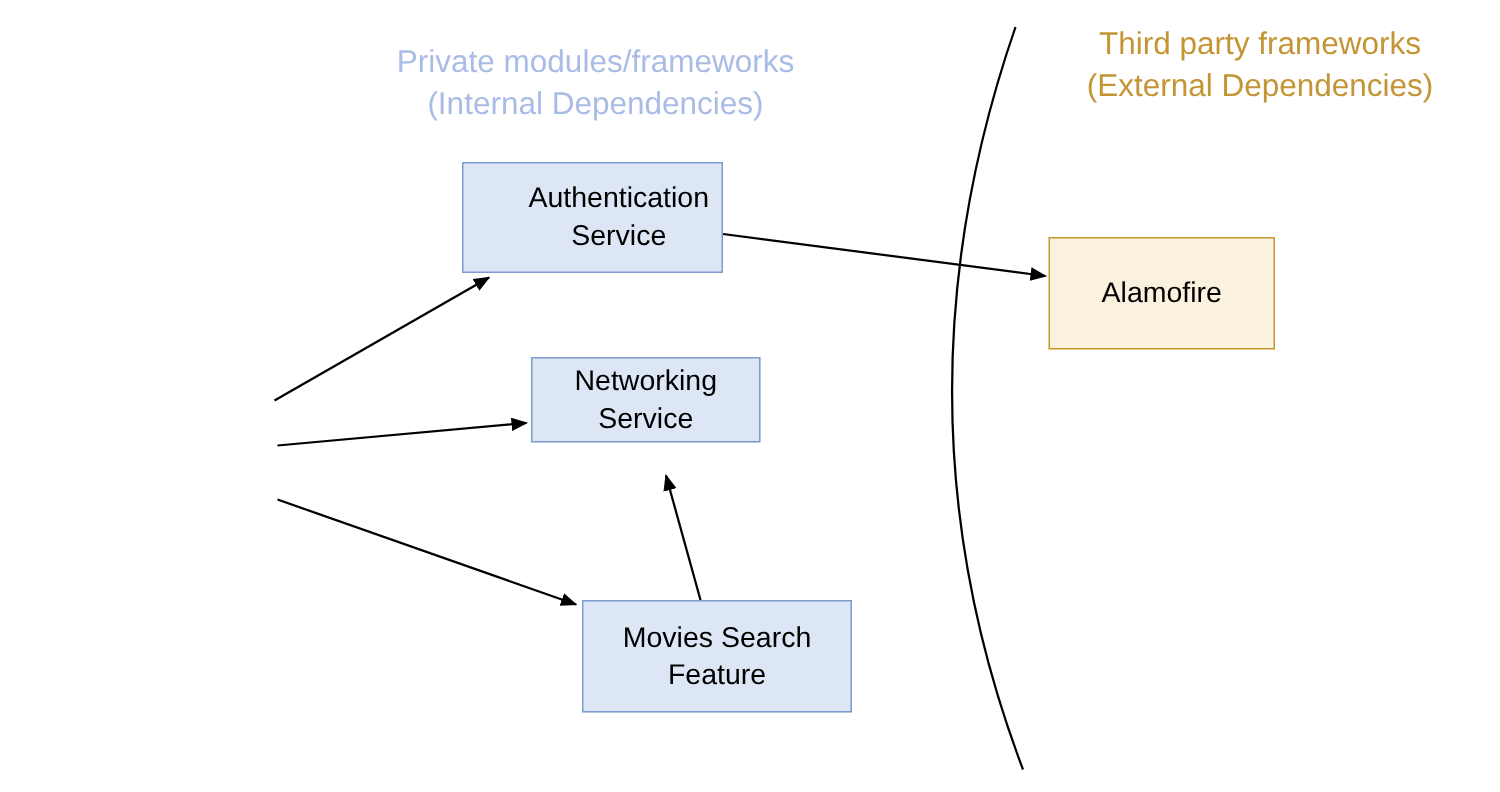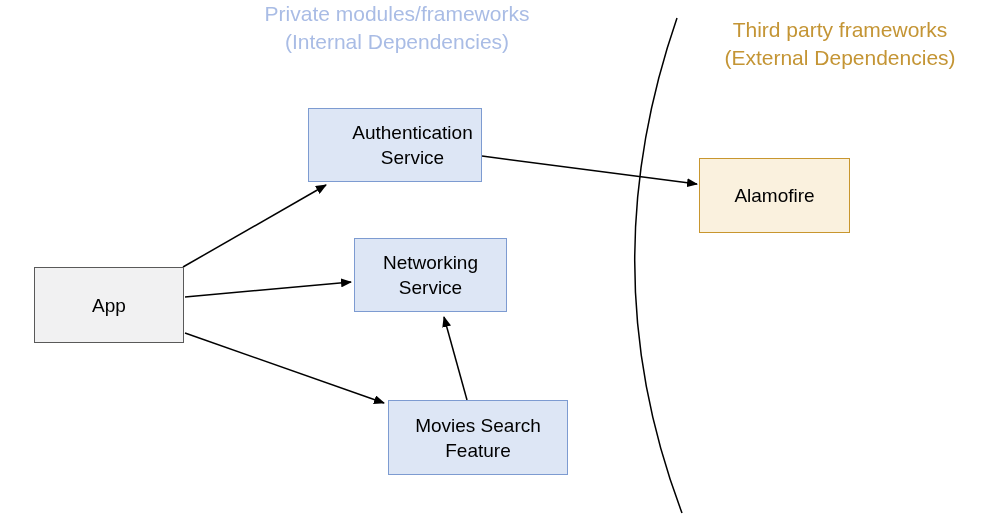--- a/index.html
+++ b/index.html
@@ -24,38 +24,38 @@
   }
   .heading {
     position: absolute;
     width: 400px;
     text-align: center;
     font-size: 21px;
     line-height: 28px;
     white-space: pre-line;
     font-weight: 400;
   }
-  .heading-internal { left: 197px; top: 0; }
+  .heading-internal { left: 197px; top: 28px; }
   .heading-external { left: 640px; top: 16px; }
   .node {
     position: absolute;
     display: flex;
     align-items: center;
     justify-content: center;
     text-align: center;
     font-size: 19px;
     line-height: 25px;
     color: #000000;
     white-space: pre-line;
     box-sizing: border-box;
     border: 1.5px solid #000;
   }
   .node-app        { left: 34px;  top: 267px; width: 150px; height: 76px; }
   .node-auth       { left: 308px; top: 108px; width: 174px; height: 74px; padding-left: 35px; }
-  .node-networking { left: 354px; top: 238px; width: 153px; height: 74px; }
+  .node-networking { left: 354px; top: 238px; width: 153px; height: 57px; }
   .node-movies     { left: 388px; top: 400px; width: 180px; height: 75px; }
   .node-alamofire  { left: 699px; top: 158px; width: 151px; height: 75px; }
   .edge {
     stroke: #000000;
     stroke-width: 1.5;
     fill: none;
   }
 </style>
 </head>
 <body>
@@ -81,21 +81,20 @@
 
     <path class="edge" d="M 677 18 Q 590 270 682 513" style="stroke: rgb(0, 0, 0);"></path>
   </svg>
 
   <div class="heading heading-internal" style="color: rgb(169, 188, 229);">Private modules/frameworks
 (Internal Dependencies)</div>
 
   <div class="heading heading-external" style="color: rgb(196, 149, 53);">Third party frameworks
 (External Dependencies)</div>
 
-  <div class="node node-app" style="background-color: rgb(241, 241, 242); border-color: rgb(89, 89, 89); color: rgb(0, 0, 0);">App</div>
 
   <div class="node node-auth" style="background-color: rgb(221, 230, 245); border-color: rgb(125, 155, 209); color: rgb(0, 0, 0);">Authentication
 Service</div>
 
   <div class="node node-networking" style="background-color: rgb(221, 230, 245); border-color: rgb(125, 155, 209); color: rgb(0, 0, 0);">Networking
 Service</div>
 
   <div class="node node-alamofire" style="background-color: rgb(250, 241, 222); border-color: rgb(200, 150, 46); color: rgb(0, 0, 0);">Alamofire</div>
 
   <div class="node node-movies" style="background-color: rgb(221, 230, 245); border-color: rgb(125, 155, 209); color: rgb(0, 0, 0);">Movies Search

